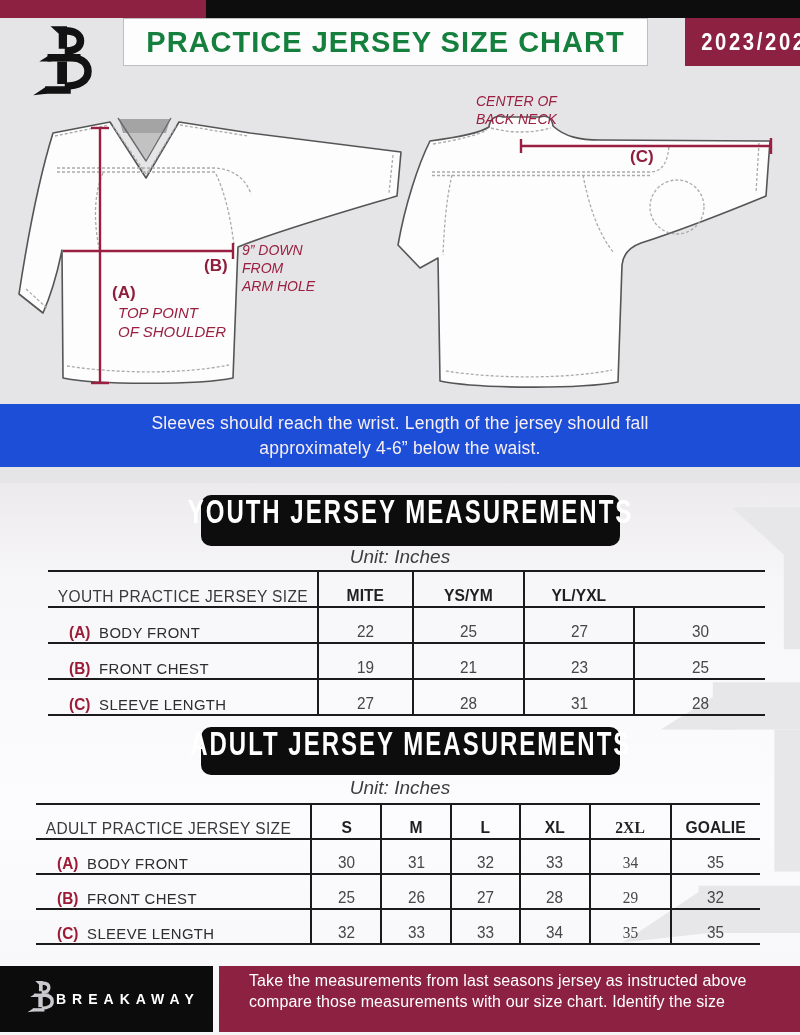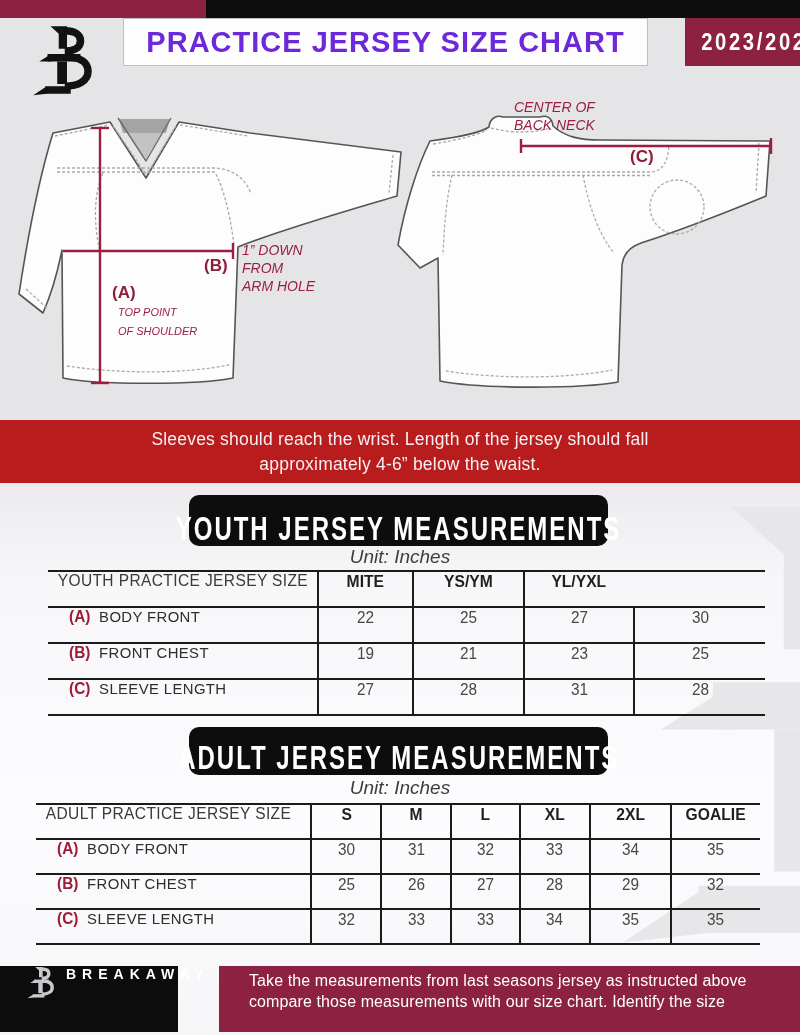--- a/index.html
+++ b/index.html
@@ -8,79 +8,79 @@
     background:#e5e4e6;font-family:"Liberation Sans",sans-serif;
     -webkit-font-smoothing:antialiased;
   }
   
   .strip-maroon{position:absolute;left:0;top:0;width:206px;height:18px;background:#8c2142;}
   .strip-black{position:absolute;left:206px;top:0;width:594px;height:18px;background:#0d0d0d;}
   .title-box{
     position:absolute;left:123px;top:18px;width:525px;height:48px;background:#fdfdfd;
     border:1px solid #bfbdc1;box-sizing:border-box;display:flex;align-items:center;justify-content:center;
   }
-  .title-box .t{font-size:29px;font-weight:bold;color:#6d28d9;letter-spacing:1px;white-space:nowrap;}
+  .title-box .t{font-size:29px;font-weight:bold;color:#15803d;letter-spacing:1px;white-space:nowrap;}
   .season-box{
     position:absolute;left:648px;top:18px;width:152px;height:48px;background:#8c2142;
     display:flex;align-items:center;justify-content:center;margin-left:37px;
   }
   .season-box .t{font-size:23px;font-weight:bold;color:#fff;letter-spacing:3px;display:inline-block;transform:scaleX(.88);white-space:nowrap;}
   .logo-top{position:absolute;left:22px;top:24px;width:78px;height:84px;color:#121212;}
   
   .diagram-svg{position:absolute;left:0;top:95px;width:800px;height:310px;}
   .cap{position:absolute;color:#9a1f40;font-style:italic;font-size:14px;line-height:18px;white-space:nowrap;}
   .cap-big{position:absolute;color:#8f1d3c;font-weight:bold;font-size:17px;white-space:nowrap;}
   
   .banner{
-    position:absolute;left:0;top:420px;width:800px;height:63px;background:#b91c1c;
+    position:absolute;left:0;top:404px;width:800px;height:63px;background:#1d4ed8;
     display:flex;flex-direction:column;align-items:center;justify-content:center;
   }
   .banner .l{color:#f7eff2;font-size:17.5px;line-height:25px;letter-spacing:.2px;}
   
   .lower{
     position:absolute;left:0;top:483px;width:800px;height:552px;
     background:linear-gradient(180deg,#eceaed 0%,#f7f6f8 18%,#fcfbfd 60%,#f6f5f7 100%);
   }
   .watermark{position:absolute;left:583px;top:10px;width:430px;height:530px;color:#e7e6e8;z-index:0;}
   .section-title{
-    position:absolute;left:189px;width:419px;background:#0d0d0d;border-radius:10px;z-index:1;
-    display:flex;align-items:flex-end;justify-content:center;
+    position:absolute;left:201px;width:419px;background:#0d0d0d;border-radius:10px;z-index:1;
+    display:flex;align-items:flex-start;justify-content:center;
   }
   .section-title .t{
     color:#fff;font-size:30px;font-weight:bold;letter-spacing:2.5px;white-space:nowrap;
     display:inline-block;transform:scale(.8,1.1);
   }
   .st-youth{top:12px;height:51px;}
   .st-adult{top:244px;height:48px;}
   .unit{position:absolute;left:0;width:800px;text-align:center;font-style:italic;font-size:19px;color:#3d3d3d;z-index:1;}
   .unit-youth{top:63px;}
   .unit-adult{top:294px;}
   
   .mtable{position:absolute;z-index:1;border-top:2px solid #1b1b1b;box-sizing:border-box;}
   .t-youth{left:48px;top:87px;width:717px;}
   .t-adult{left:36px;top:320px;width:724px;}
   .mrow{display:flex;border-bottom:2px solid #1b1b1b;box-sizing:border-box;}
-  .cell{display:flex;align-items:flex-start;justify-content:center;box-sizing:border-box;}
+  .cell{display:flex;align-items:flex-end;justify-content:center;box-sizing:border-box;}
   .cell + .cell{border-left:2px solid #1b1b1b;}
   .cell.lab{justify-content:flex-start;}
   .t-youth .mrow{height:36px;}
   .t-adult .mrow{height:35px;}
   .t-youth .c0{width:269px;} .t-youth .c1{width:95px;} .t-youth .c2{width:111px;} .t-youth .c3{width:110px;} .t-youth .c4{width:132px;}
   .t-adult .c0{width:279px;} .t-adult .c1{width:71px;} .t-adult .c2{width:71px;} .t-adult .c3{width:70px;}
-  .t-adult .c4{width:71px;} .t-adult .c5{width:82px;} .t-adult .c6{width:92px;}
+  .t-adult .c4{width:71px;} .t-adult .c5{width:82px;font-family:Liberation Serif, serif;} .t-adult .c6{width:92px;}
   .hdr-size{font-size:16px;color:#3a3a3a;letter-spacing:.4px;padding-left:10px;display:inline-block;transform:scaleX(.97);transform-origin:left;}
   .hdr-col{font-size:17px;font-weight:bold;color:#1f1f1f;display:inline-block;transform:scaleX(.92);}
   .row-label{display:flex;align-items:center;gap:9px;padding-left:22px;transform:scaleX(.96);transform-origin:left;}
   .row-label .ltr{color:#9c1c37;font-weight:bold;font-size:16px;}
   .row-label .txt{color:#2e2e2e;font-size:15.5px;letter-spacing:.4px;}
   .val{font-size:17px;color:#474747;display:inline-block;transform:scaleX(.9);}
   
   .footer-black{
-    position:absolute;left:0;top:966px;width:178px;height:66px;background:#0c0c0c;z-index:2;
-    display:flex;align-items:flex-start;padding-left:24px;box-sizing:border-box;gap:10px;
+    position:absolute;left:0;top:966px;width:213px;height:66px;background:#0c0c0c;z-index:2;
+    display:flex;align-items:center;padding-left:24px;box-sizing:border-box;gap:0;
   }
   .footer-black .brand{color:#fff;font-weight:bold;font-size:14px;letter-spacing:6px;white-space:nowrap;}
   .logo-foot{width:32px;height:38px;color:#c9c9ce;flex:0 0 auto;}
   .footer-maroon{
     position:absolute;left:219px;top:966px;width:581px;height:66px;background:#8c2142;z-index:2;
     box-sizing:border-box;padding:5px 10px 0 30px;
   }
   .footer-maroon .l{color:#fff;font-size:16px;line-height:20.5px;letter-spacing:.1px;white-space:nowrap;}
 </style>
 </head>
@@ -173,33 +173,33 @@
       <path d="M91,33 L109,33"></path>
       <path d="M91,288 L109,288"></path>
       <path d="M63,156 L233,156"></path>
       <path d="M233,148 L233,164"></path>
       <path d="M521,51 L771,51"></path>
       <path d="M521,44 L521,58"></path>
       <path d="M771,43 L771,59"></path>
     </g>
   </svg>
 
-  <div class="cap" style="left:514px;top:92px;margin-top:6px;">
+  <div class="cap" style="left:476px;top:92px;">
     <div>CENTER OF</div>
     <div>BACK NECK</div>
   </div>
   <div class="cap-big" style="left:630px;top:147px;">(C)</div>
   <div class="cap-big" style="left:204px;top:256px;">(B)</div>
   <div class="cap" style="left:242px;top:241px;">
-    <div>1” DOWN</div>
+    <div>9” DOWN</div>
     <div>FROM</div>
     <div>ARM HOLE</div>
   </div>
   <div class="cap-big" style="left:112px;top:283px;">(A)</div>
-  <div class="cap" style="left:118px;top:303px;font-size:11px;line-height:19px;">
+  <div class="cap" style="left:118px;top:303px;font-size:15px;line-height:19px;">
     <div>TOP POINT</div>
     <div>OF SHOULDER</div>
   </div>
 
   <div class="banner">
     <div class="l">Sleeves should reach the wrist. Length of the jersey should fall</div>
     <div class="l">approximately 4-6” below the waist.</div>
   </div>
 
   <div class="lower">

